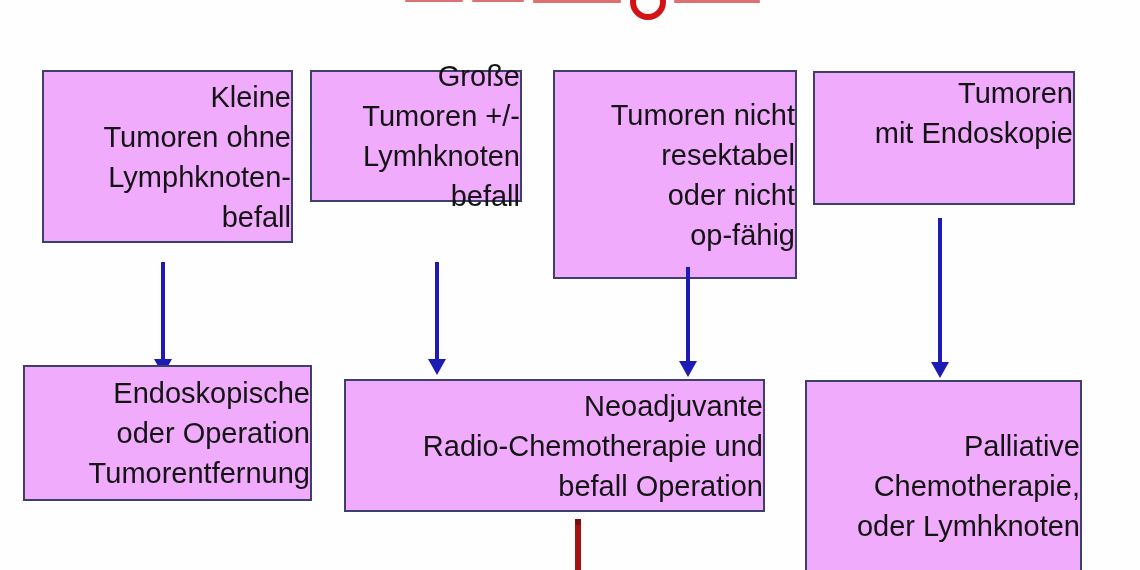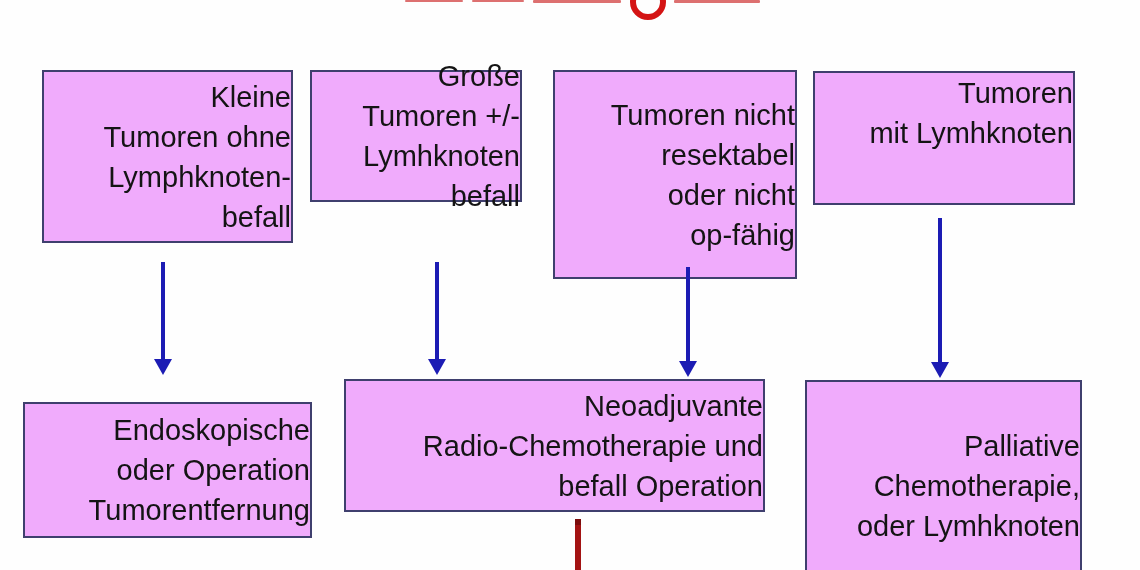--- a/index.html
+++ b/index.html
@@ -45,21 +45,21 @@
     line-height: 40px;
     box-sizing: border-box;
   }
   .node span { display: block; white-space: nowrap; }
 
   .box-t1 { left: 42px;  top: 70px; width: 251px; height: 173px; }
   .box-t2 { left: 310px; top: 70px; width: 212px; height: 132px; }
   .box-t3 { left: 553px; top: 70px; width: 244px; height: 209px; }
   .box-t4 { left: 813px; top: 71px; width: 262px; height: 134px; justify-content: flex-start; padding-top: 0; }
 
-  .box-b1 { left: 23px;  top: 402px; width: 289px; height: 136px; }
+  .box-b1 { left: 23px;  top: 365px; width: 289px; height: 136px; }
   .box-b2 { left: 344px; top: 379px; width: 421px; height: 133px; }
   .box-b3 { left: 805px; top: 380px; width: 277px; height: 211px; }
 
   
   .arrow-down { position: absolute; width: 18px; }
   .arrow-down .shaft {
     position: absolute; left: 7px; top: 0;
     width: 4px; background: #1c1cb4;
   }
   .arrow-down .head {
@@ -118,21 +118,21 @@
 
   <div class="node box-t3">
     <span>Tumoren nicht</span>
     <span>resektabel</span>
     <span>oder nicht</span>
     <span>op-fähig</span>
   </div>
 
   <div class="node box-t4">
     <span>Tumoren</span>
-    <span>mit Lymhknoten</span>
+    <span>mit Endoskopie</span>
   </div>
 
   <div class="arrow-down arr1">
     <div class="shaft"></div>
     <div class="head"></div>
   </div>
   <div class="arrow-down arr2">
     <div class="shaft"></div>
     <div class="head"></div>
   </div>

